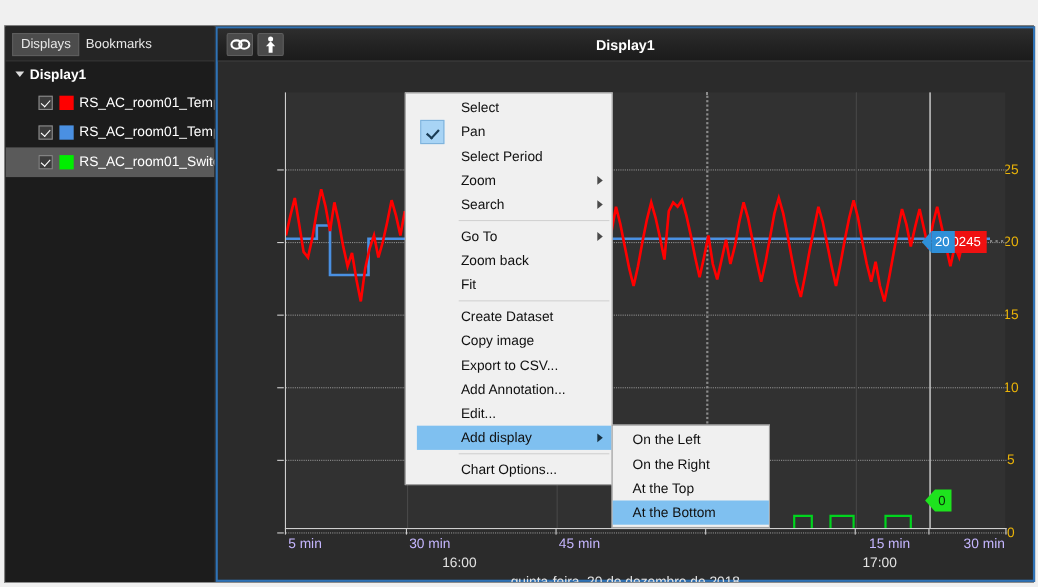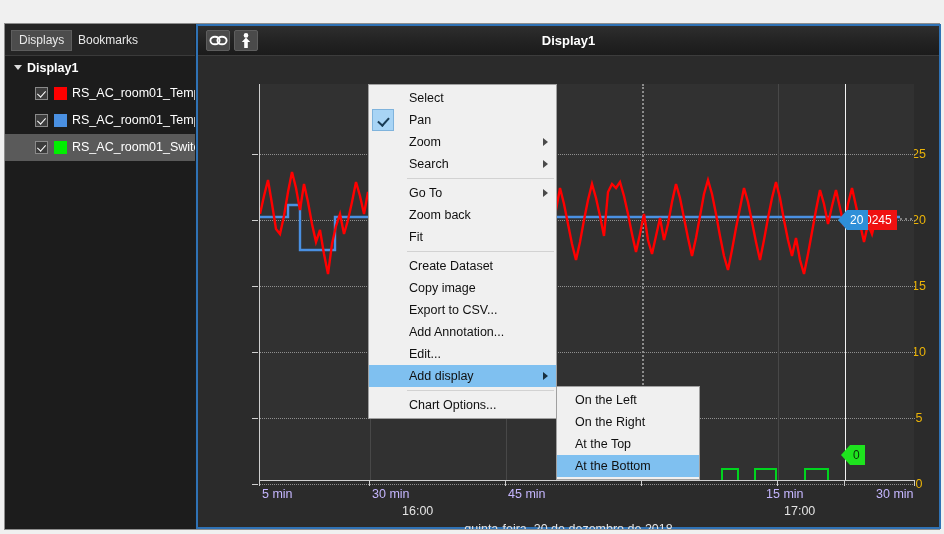--- a/index.html
+++ b/index.html
@@ -493,37 +493,40 @@
         <div class="xtick-mark" style="left:171px;"></div>
         <div class="xtick-mark" style="left:307px;"></div>
         <div class="xtick-mark" style="left:443px;"></div>
         <div class="xtick-mark" style="left:579px;"></div>
         <div class="xtick-mark" style="left:646px;"></div>
         <div class="xtick-mark" style="left:716px;"></div>
 
         <div class="xtick-label" style="left:64px;">5 min</div>
         <div class="xtick-label" style="left:174px;">30 min</div>
         <div class="xtick-label" style="left:310px;">45 min</div>
-        <div class="xtick-label" style="left:568px;">15 min</div>
+        <div class="xtick-label" style="left:592px;">15 min</div>
         <div class="xtick-label" style="left:678px;">30 min</div>
 
         <div class="xtick-sub" style="left:204px;">16:00</div>
         <div class="xtick-sub" style="left:586px;">17:00</div>
 
         <div class="date-label">quinta-feira, 20 de dezembro de 2018</div>
       </div>
 
-      <div class="ctx-menu" style="left:170px;top:58px;width:189px;">
+      <div class="ctx-menu" style="left:170px;top:58px;width:189px;padding-left:10px;">
 
         <div class="ctx-item">
           <span>Select</span>
         </div>
         <div class="ctx-item">
           <span class="ctx-check"></span>
           <span>Pan</span>
+        </div>
+        <div class="ctx-item">
+          <span>Select Period</span>
         </div>
         <div class="ctx-item">
           <span>Zoom</span>
           <span class="ctx-arrow"></span>
         </div>
         <div class="ctx-item">
           <span>Search</span>
           <span class="ctx-arrow"></span>
         </div>
 

